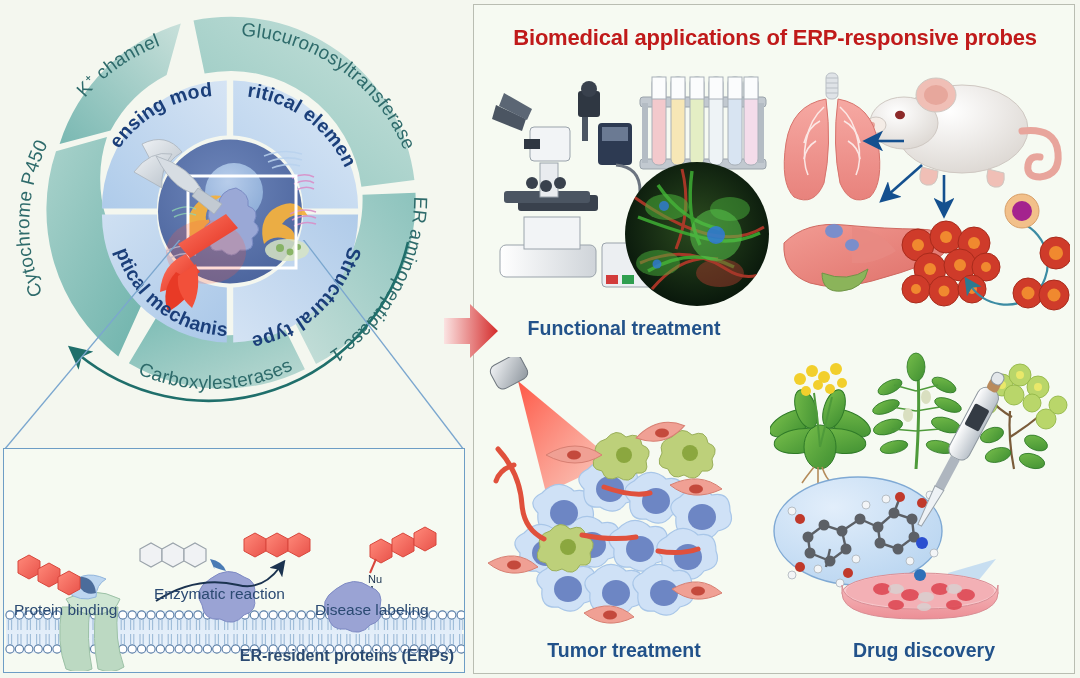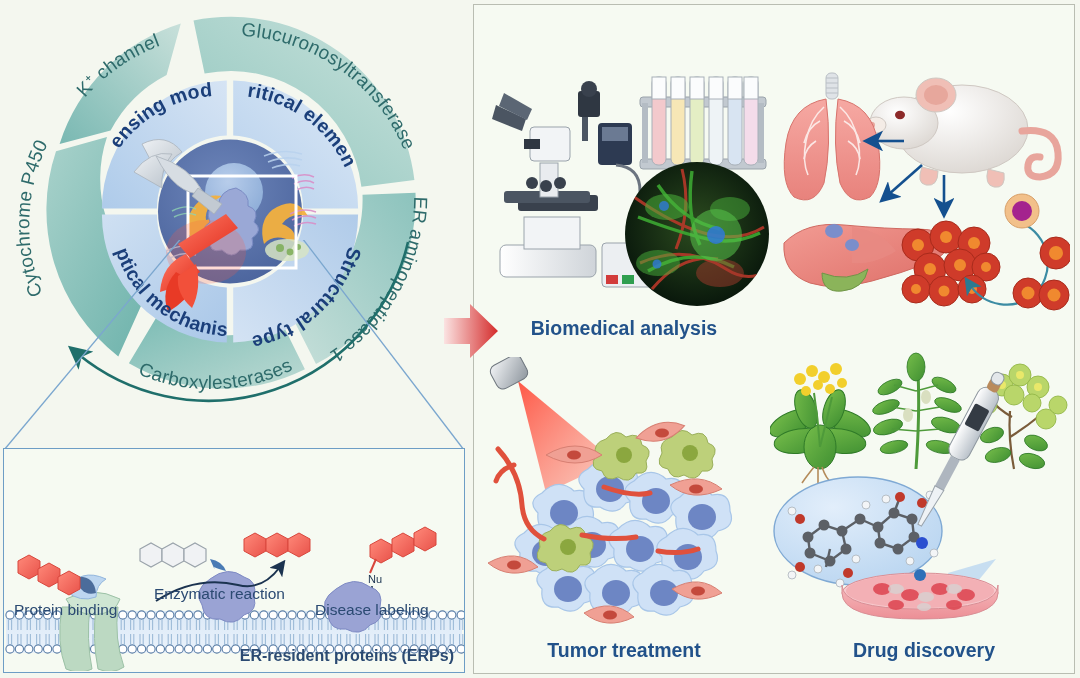--- a/index.html
+++ b/index.html
@@ -509,20 +509,21 @@
 
       <div class="mech-label" style="left:10px;top:152px;">Protein binding</div>
       <div class="mech-label" style="left:150px;top:136px;">Enzymatic reaction</div>
       <div class="mech-label" style="left:311px;top:152px;">Disease labeling</div>
 
       <div id="erp-label">ER-resident proteins (ERPs)</div>
     </div>
   </div>
 
   <div id="right-panel">
+    <div id="bio-title">Biomedical applications of ERP-responsive probes</div>
 
     <svg class="abs" style="left:8px;top:62px;" width="292" height="248" viewBox="0 0 292 248">
       <defs>
         <linearGradient id="mScope" x1="0" y1="0" x2="1" y2="0">
           <stop offset="0" stop-color="#ffffff"></stop>
             <stop offset="1" stop-color="#cfd4d9"></stop>
         </linearGradient>
         <radialGradient id="fluo" cx="50%" cy="45%" r="60%">
           <stop offset="0" stop-color="#2c4c1f"></stop>
             <stop offset="1" stop-color="#06130a"></stop>
@@ -977,21 +978,21 @@
         <g fill="#d8d2d2" opacity=".8">
           <ellipse cx="126" cy="238" rx="8" ry="5"></ellipse>
             <ellipse cx="156" cy="246" rx="8" ry="5"></ellipse>
           <ellipse cx="184" cy="238" rx="8" ry="5"></ellipse>
             <ellipse cx="154" cy="256" rx="7" ry="4"></ellipse>
         </g>
         <circle cx="150" cy="224" r="6" fill="#2e6fb8"></circle>
       </g>
     </svg>
 
-    <div class="app-label" style="left:0;top:312px;width:300px;">Biomedical analysis</div>
+    <div class="app-label" style="left:0;top:312px;width:300px;">Functional treatment</div>
     <div class="app-label" style="left:300px;top:634px;width:300px;">Drug discovery</div>
     <div class="app-label" style="left:0;top:634px;width:300px;">Tumor treatment</div>
   </div>
 
   <svg id="red-arrow" viewBox="0 0 62 62">
     <defs>
       <linearGradient id="arrRed" x1="0" y1="0" x2="1" y2="0">
         <stop offset="0" stop-color="#fbe3e2"></stop>
           <stop offset="1" stop-color="#d42b2b"></stop>
       </linearGradient>

